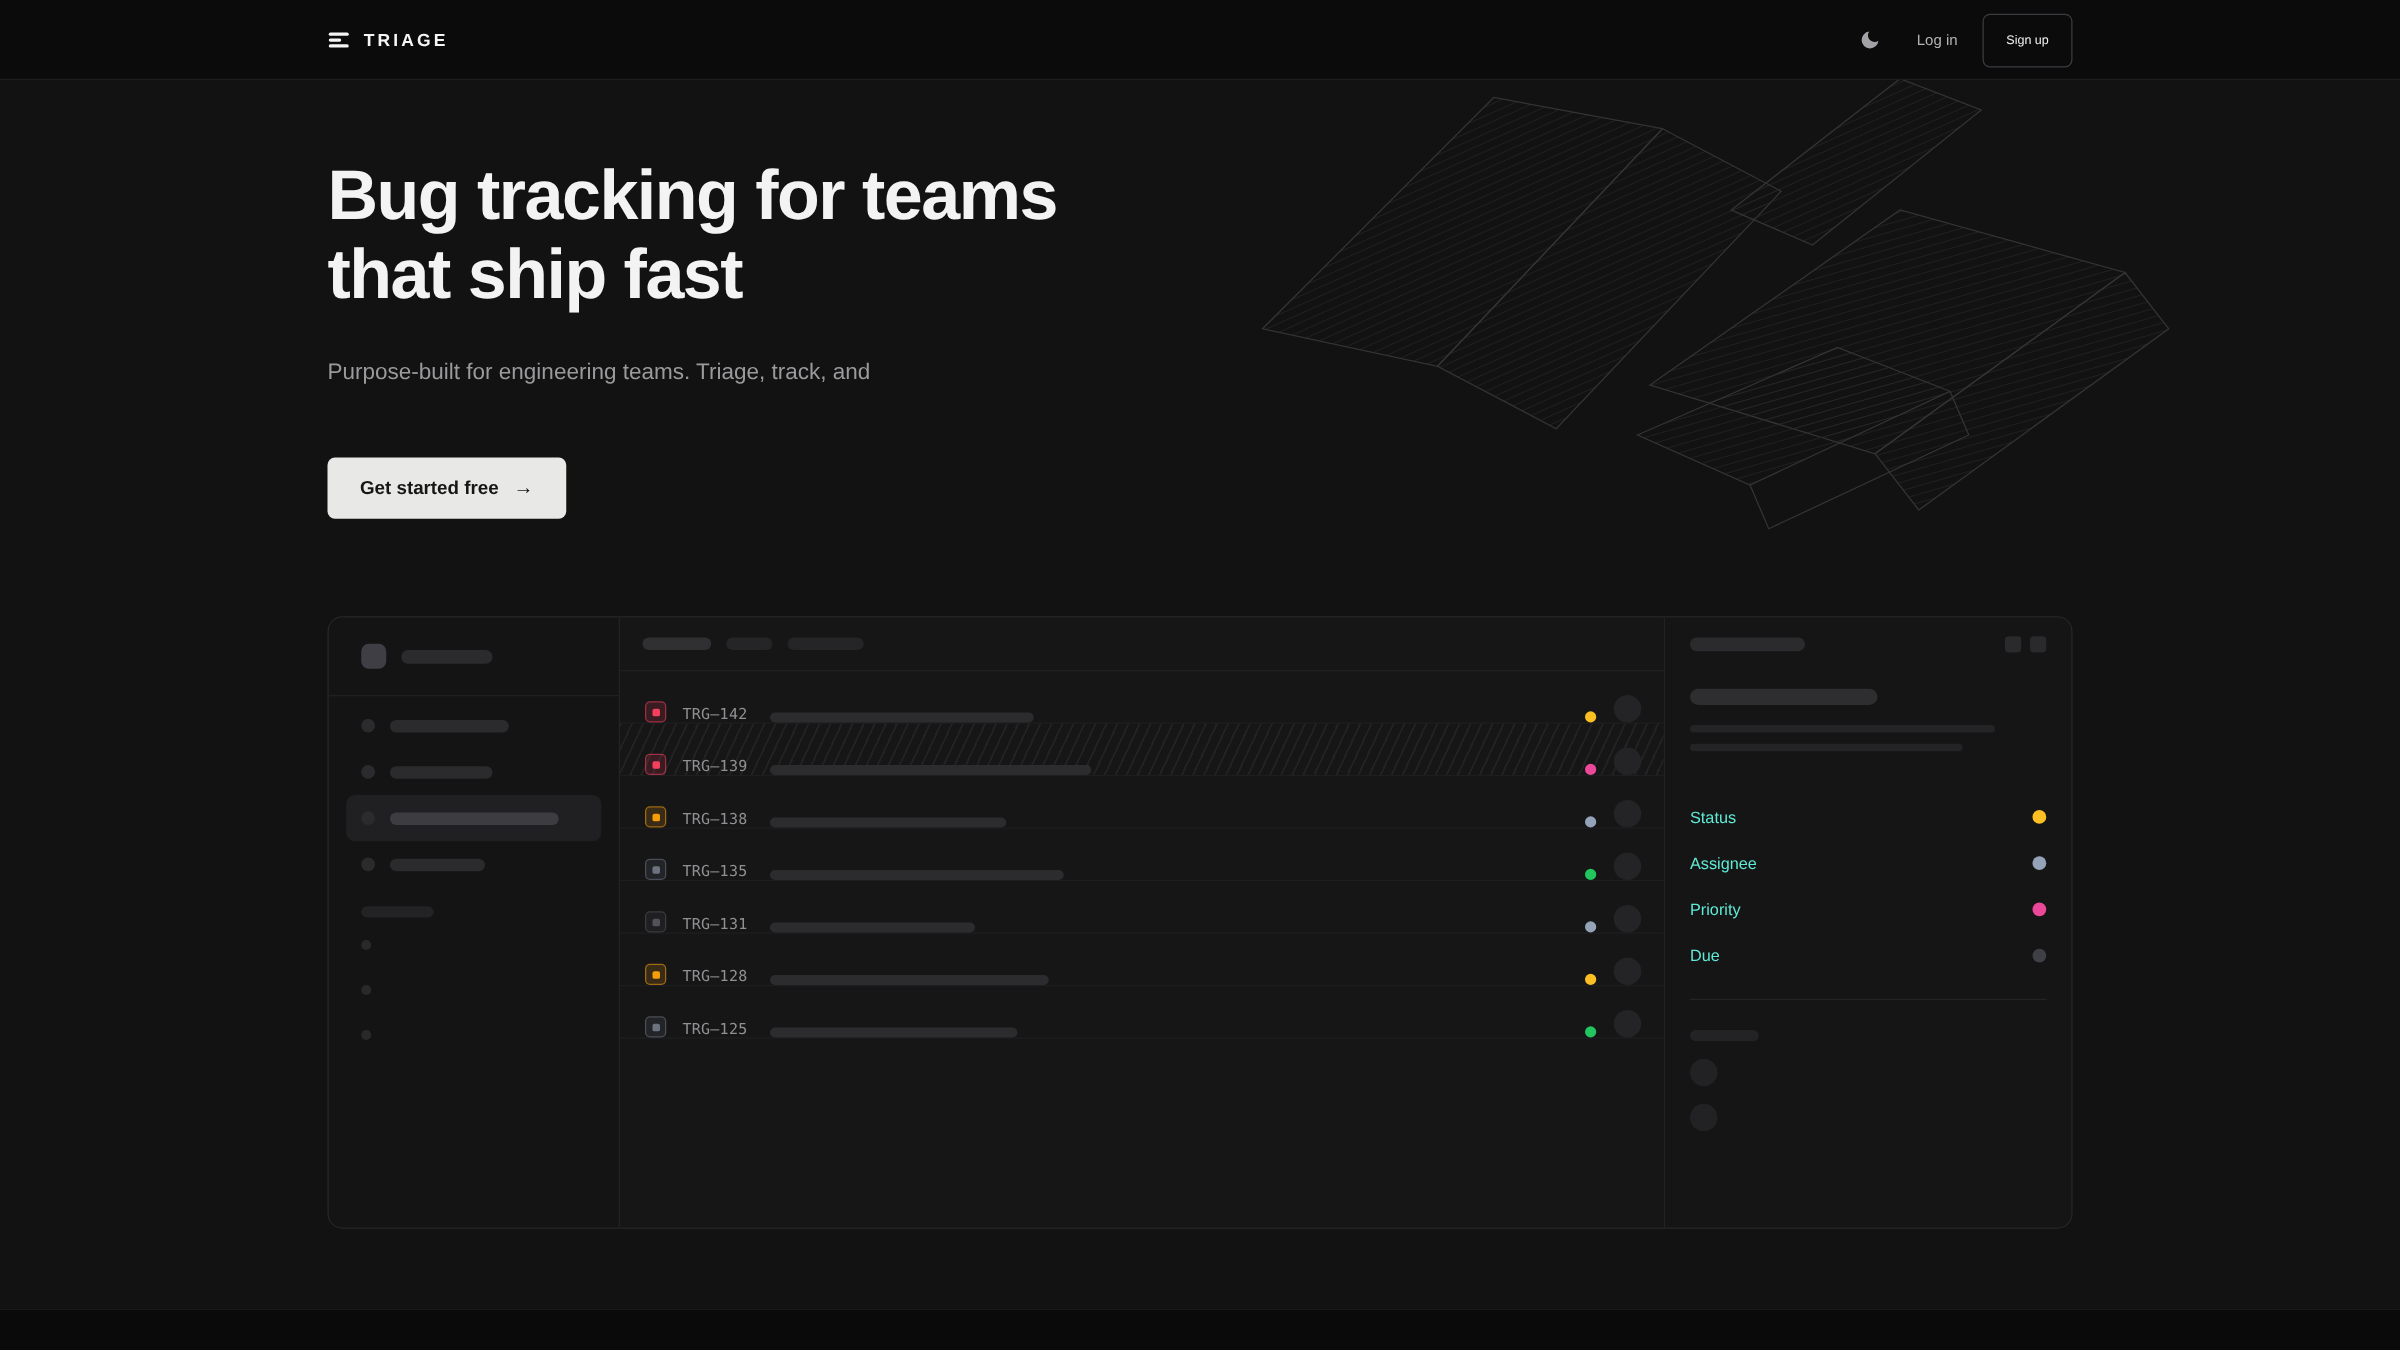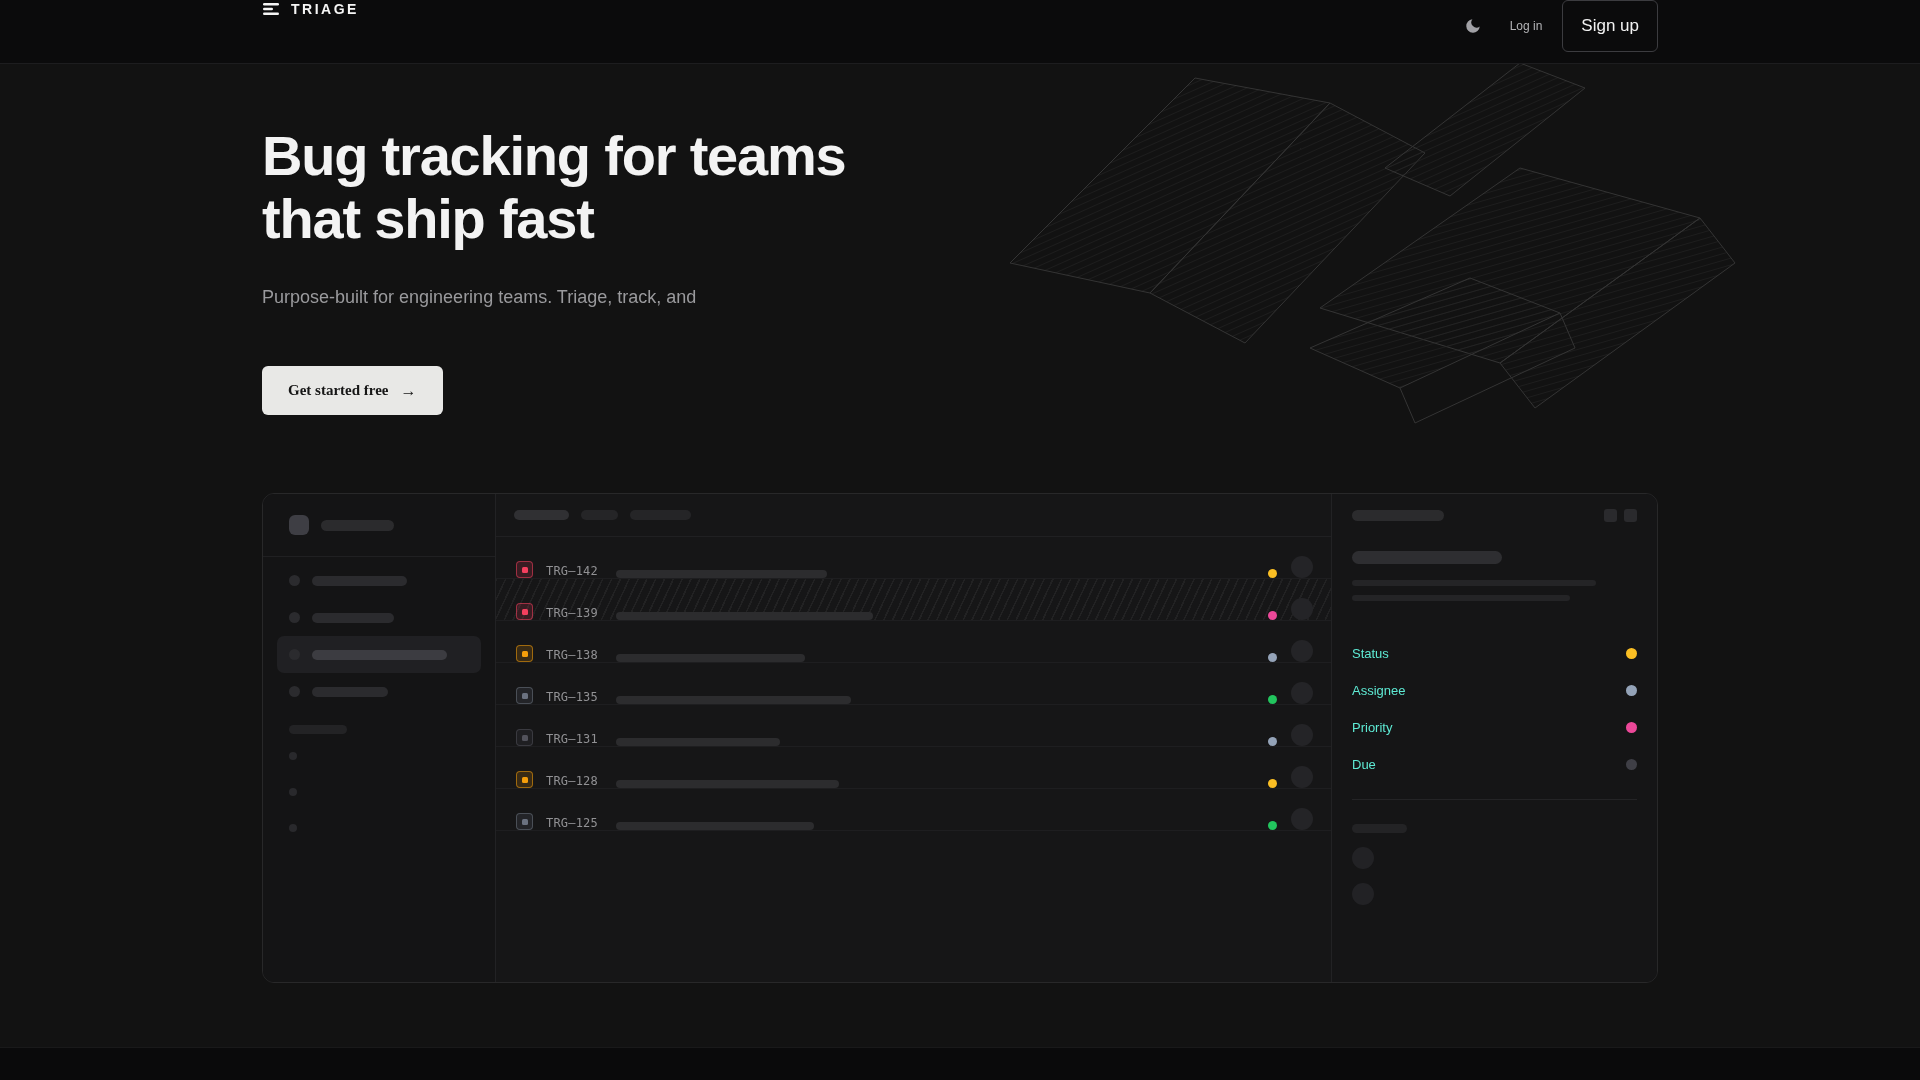--- a/index.html
+++ b/index.html
@@ -12,45 +12,45 @@
   }
   .page { position:relative; width:1920px; height:1080px; overflow:hidden; }
 
   
   .navbar {
     position:relative; z-index:5;
     height:64px; background:#0b0b0c;
     border-bottom:1px solid #1d1d1f;
   }
   .container { width:1396px; margin:0 auto; position:relative; }
-  .nav-inner { height:64px; display:flex; align-items:flex-start; justify-content:space-between; }
+  .nav-inner { height:64px; display:flex; align-items:center; justify-content:space-between; }
   .brand { display:flex; align-items:center; gap:11px; cursor:pointer; }
   .brand-name { font-size:14px; font-weight:bold; letter-spacing:2.5px; color:#f5f5f5; }
   .nav-right { display:flex; align-items:center; gap:20px; }
   .theme-btn {
     width:34px; height:34px; border:none; background:transparent;
     display:flex; align-items:center; justify-content:center; cursor:pointer; border-radius:6px;
   }
   .login-link { font-size:12px; color:#b3b3b6; text-decoration:none; cursor:pointer; }
   .signup-btn {
-    font-size:17px; color:#f2f2f2; background:transparent;
+    font-size:10px; color:#f2f2f2; background:transparent;
     border:1px solid #3c3c40; border-radius:6px;
     padding:15px 18px; cursor:pointer; font-family:inherit;
   }
 
   
   .hero { position:relative; z-index:2; padding-top:60px; }
   .hero-title { font-size:56px; line-height:63px; font-weight:bold; letter-spacing:-1.2px; color:#f3f3f3; }
   .hero-title span { display:block; }
   .hero-sub { margin-top:32px; font-size:18px; line-height:30px; color:#9a9a9d; }
   .hero-sub span { display:block; }
   .cta-btn {
     margin-top:54px; display:inline-flex; align-items:center; gap:12px;
     background:#e8e8e6; color:#161616; border:none; border-radius:6px;
-    padding:16px 26px; font-size:15px; font-weight:bold; font-family:Liberation Serif, serif; cursor:pointer;
+    padding:16px 26px; font-size:15px; font-weight:bold; font-family:Liberation Sans, sans-serif; cursor:pointer;
   }
   .cta-arrow { font-size:16px; line-height:1; }
 
   
   .wireframe { position:absolute; left:1000px; top:48px; z-index:0; pointer-events:none; }
 
   
   .mockup {
     position:relative; z-index:2;
     margin-top:78px; width:1396px; height:490px;

